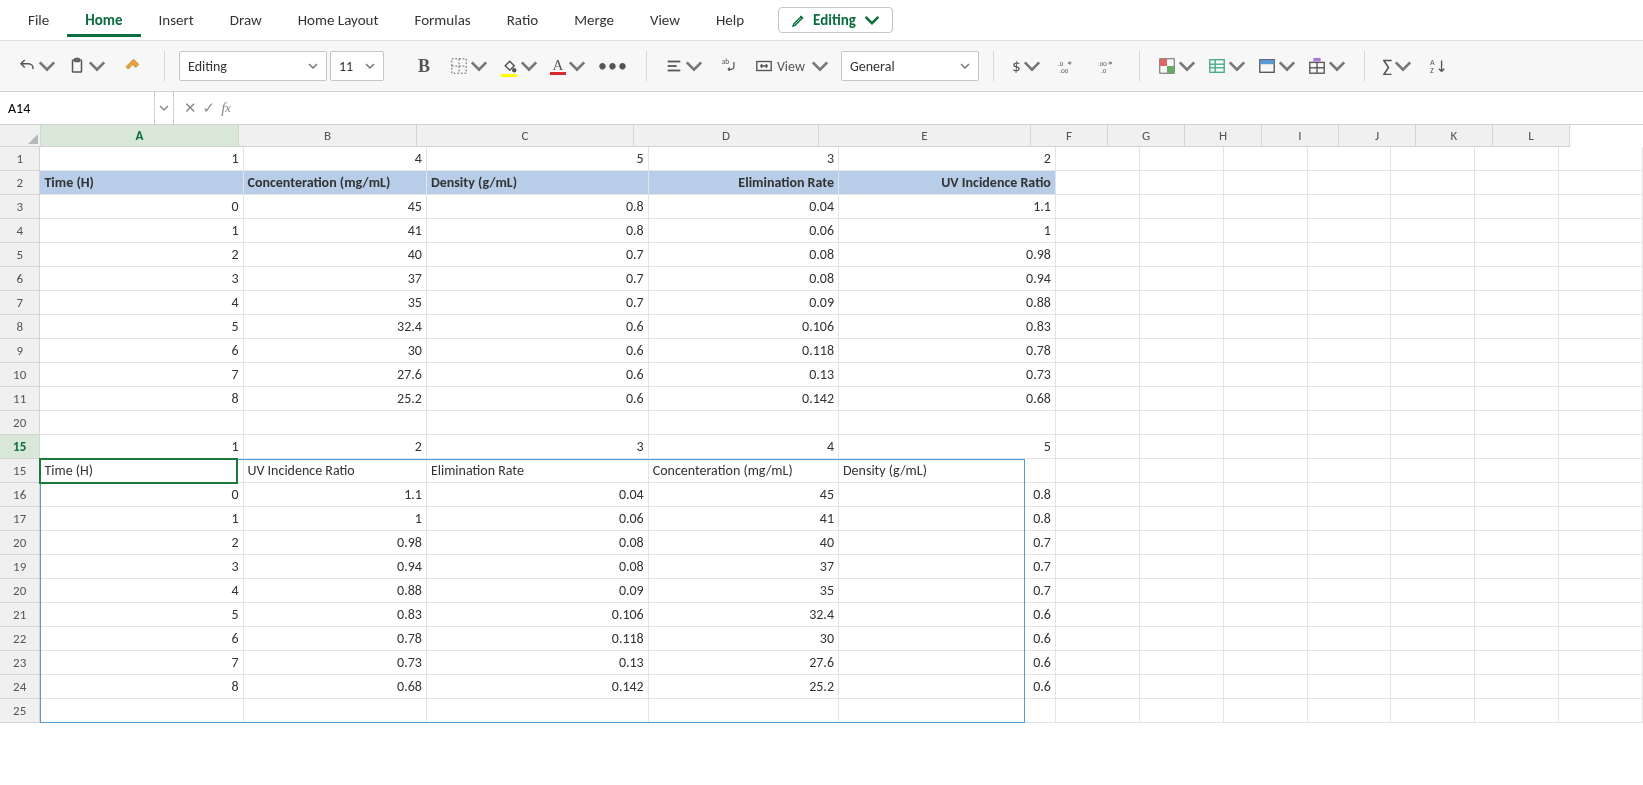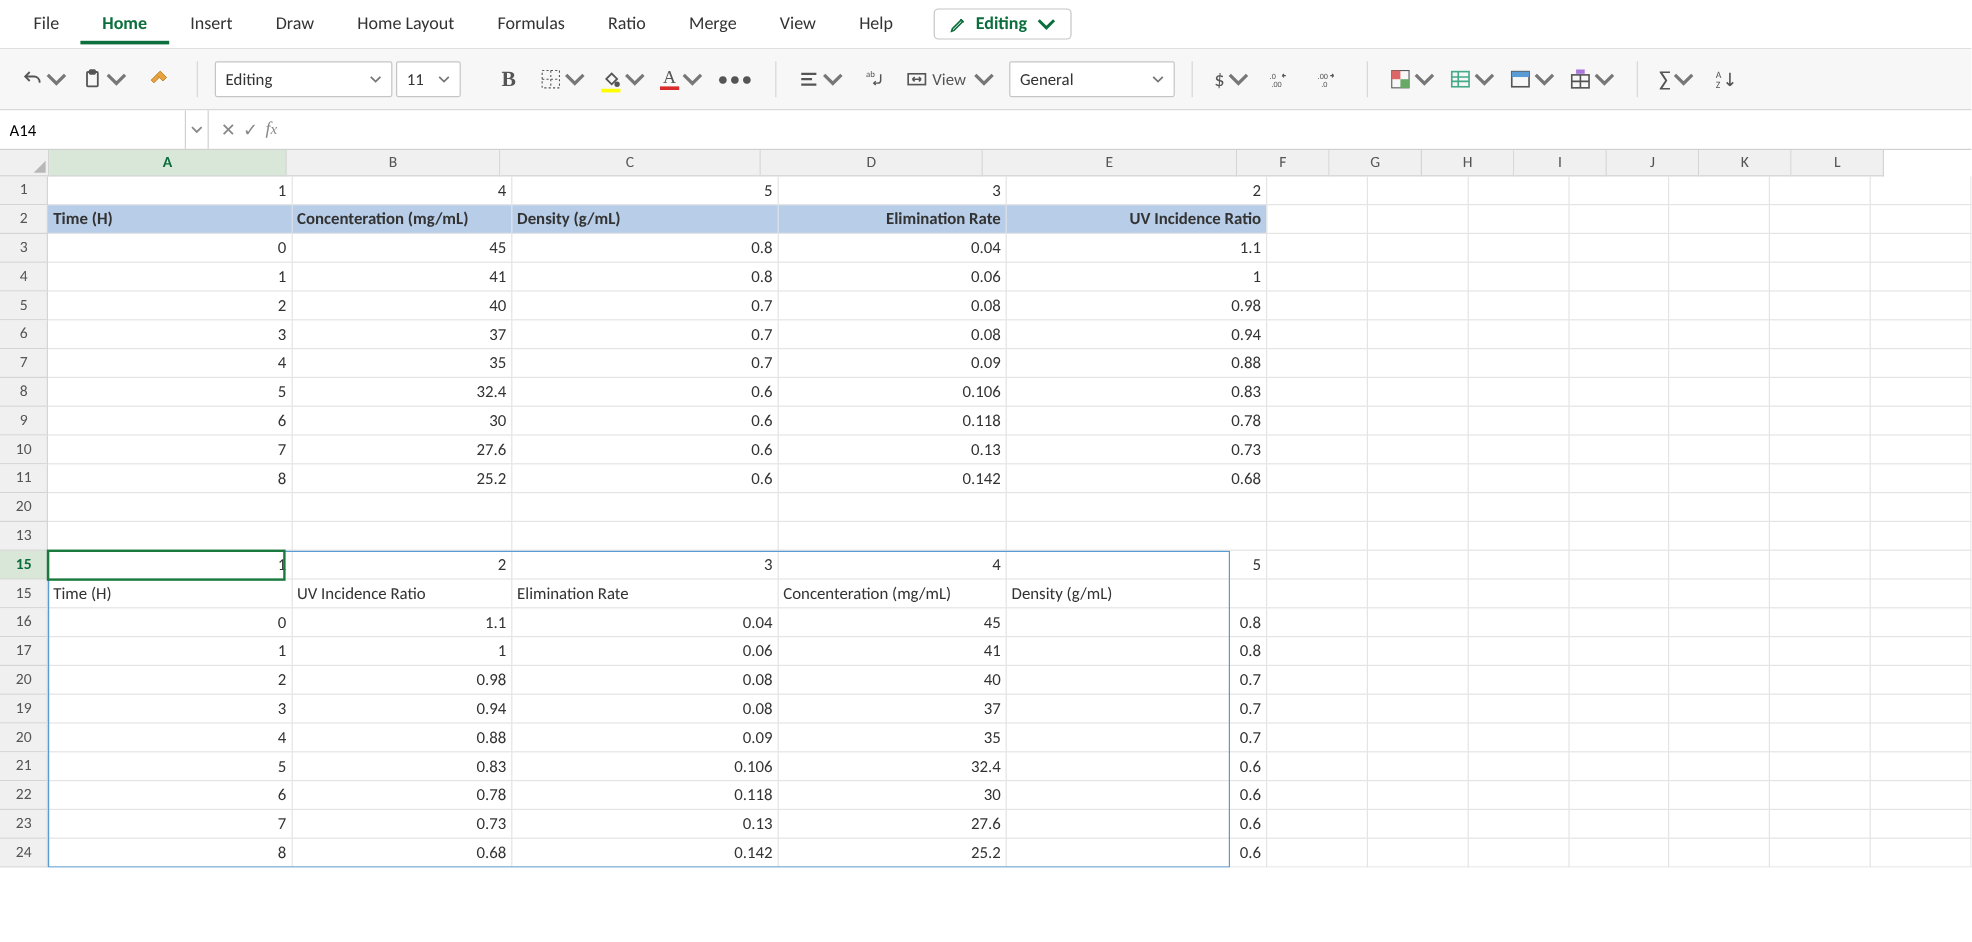--- a/index.html
+++ b/index.html
@@ -487,35 +487,20 @@
       <div class="cell num" style="width: 211px;"></div>
       <div class="cell num" style="width: 76px;"></div>
       <div class="cell num" style="width: 76px;"></div>
       <div class="cell num" style="width: 76px;"></div>
       <div class="cell num" style="width: 76px;"></div>
       <div class="cell num" style="width: 76px;"></div>
       <div class="cell num" style="width: 76px;"></div>
       <div class="cell num" style="width: 76px;"></div>
     </div>
     <div class="row">
-      <div class="rowhdr">13</div>
-      <div class="cell num" style="width: 197px;"></div>
-      <div class="cell num" style="width: 177px;"></div>
-      <div class="cell num" style="width: 216px;"></div>
-      <div class="cell num" style="width: 184px;"></div>
-      <div class="cell num" style="width: 211px;"></div>
-      <div class="cell num" style="width: 76px;"></div>
-      <div class="cell num" style="width: 76px;"></div>
-      <div class="cell num" style="width: 76px;"></div>
-      <div class="cell num" style="width: 76px;"></div>
-      <div class="cell num" style="width: 76px;"></div>
-      <div class="cell num" style="width: 76px;"></div>
-      <div class="cell num" style="width: 76px;"></div>
-    </div>
-    <div class="row">
       <div class="rowhdr active">15</div>
       <div class="cell num" style="width: 197px;">1</div>
       <div class="cell num" style="width: 177px;">2</div>
       <div class="cell num" style="width: 216px;">3</div>
       <div class="cell num" style="width: 184px;">4</div>
       <div class="cell num" style="width: 211px;">5</div>
       <div class="cell num" style="width: 76px;"></div>
       <div class="cell num" style="width: 76px;"></div>
       <div class="cell num" style="width: 76px;"></div>
       <div class="cell num" style="width: 76px;"></div>
@@ -666,15 +651,30 @@
       <div class="cell num" style="width: 184px;">25.2</div>
       <div class="cell num" style="width: 211px;">0.6</div>
       <div class="cell num" style="width: 76px;"></div>
       <div class="cell num" style="width: 76px;"></div>
       <div class="cell num" style="width: 76px;"></div>
       <div class="cell num" style="width: 76px;"></div>
       <div class="cell num" style="width: 76px;"></div>
       <div class="cell num" style="width: 76px;"></div>
       <div class="cell num" style="width: 76px;"></div>
     </div>
+    <div class="row">
+      <div class="rowhdr">25</div>
+      <div class="cell num" style="width: 197px;"></div>
+      <div class="cell num" style="width: 177px;"></div>
+      <div class="cell num" style="width: 216px;"></div>
+      <div class="cell num" style="width: 184px;"></div>
+      <div class="cell num" style="width: 211px;"></div>
+      <div class="cell num" style="width: 76px;"></div>
+      <div class="cell num" style="width: 76px;"></div>
+      <div class="cell num" style="width: 76px;"></div>
+      <div class="cell num" style="width: 76px;"></div>
+      <div class="cell num" style="width: 76px;"></div>
+      <div class="cell num" style="width: 76px;"></div>
+      <div class="cell num" style="width: 76px;"></div>
+    </div>
     <div class="active-cell" style="left: 39px; top: 333px; width: 199px; height: 26px;"></div>
     <div class="spill" style="left: 40px; top: 334px; width: 985px; height: 264px;"></div>
   </div>
 
 </body></html>

